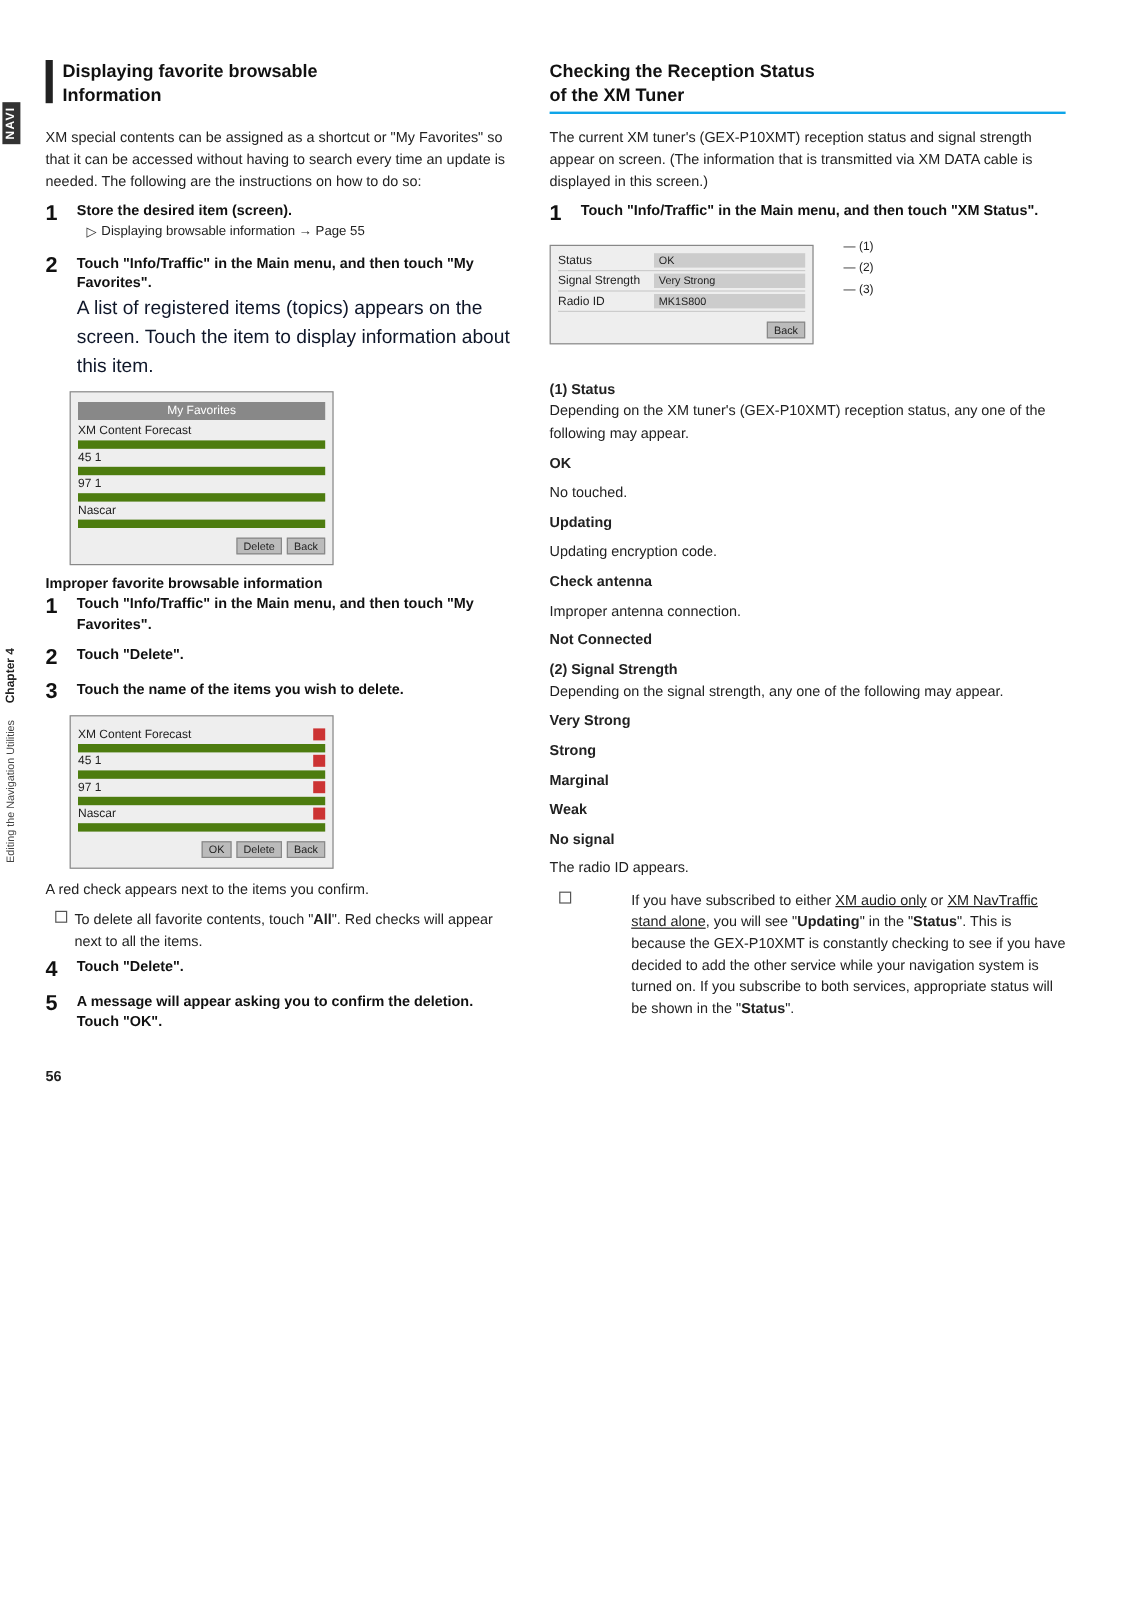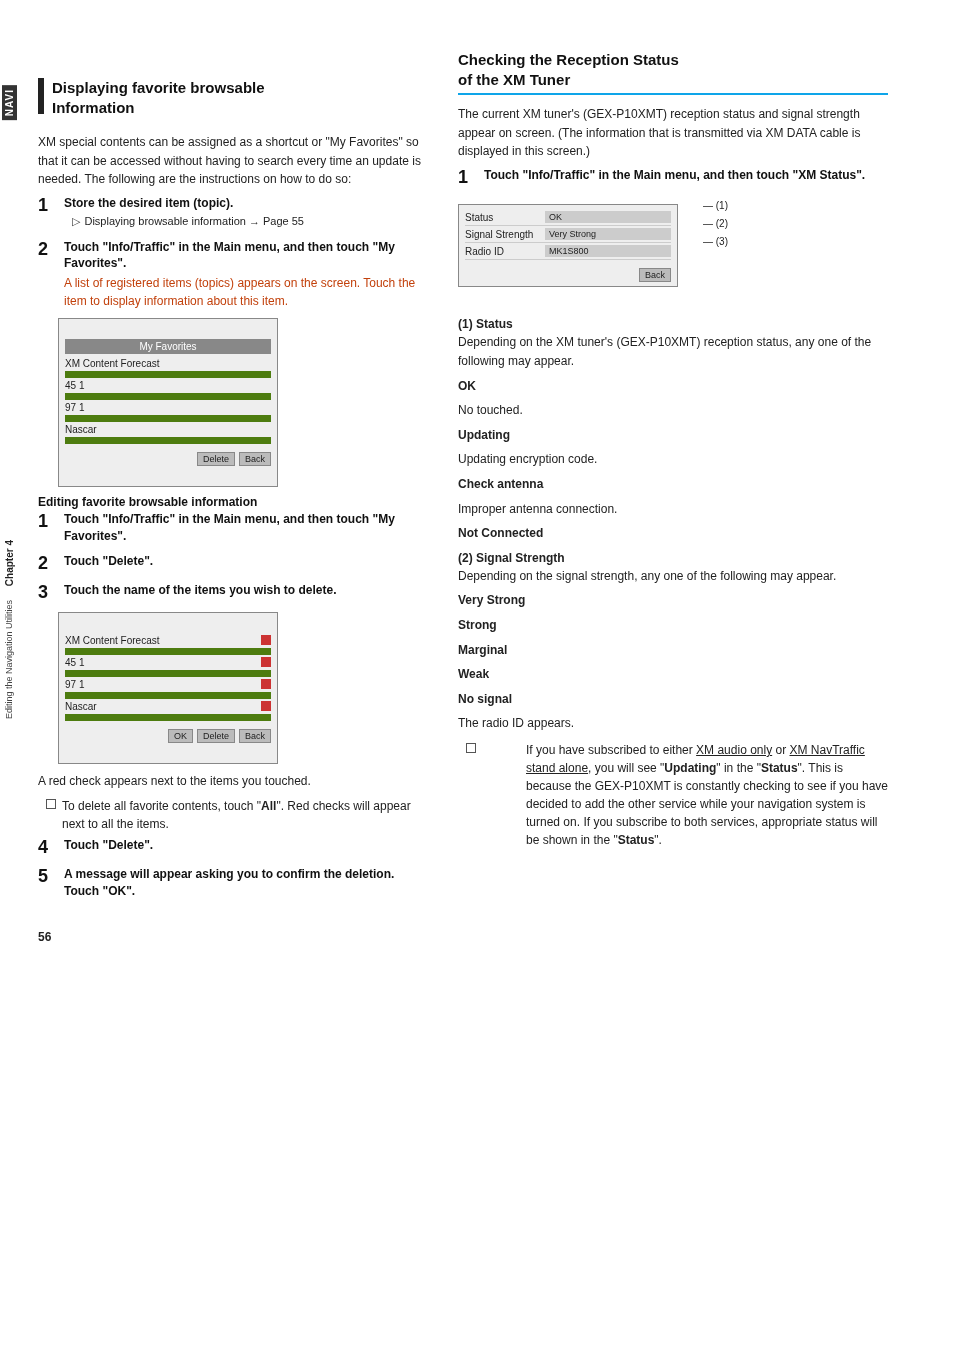--- a/index.html
+++ b/index.html
@@ -76,21 +76,20 @@
     
     .two-col {
       display: flex;
       flex-direction: row;
       gap: 30px;
     }
 
     .left-col {
       flex: 1;
       max-width: 390px;
-      margin-top: 28px;
     }
 
     .right-col {
       flex: 1;
       max-width: 430px;
     }
 
     
     .section-header {
       display: flex;
@@ -153,23 +152,23 @@
     }
 
     .step-title {
       font-size: 12px;
       font-weight: bold;
       line-height: 1.4;
       color: #111;
     }
 
     .step-desc {
-      font-size: 12px;
+      font-size: 16px;
       line-height: 1.5;
-      color: #c2410c;
+      color: #0f172a;
       margin-top: 2px;
     }
 
     
     .sub-step {
       display: flex;
       align-items: flex-start;
       margin: 3px 0 3px 8px;
     }
 
@@ -182,21 +181,21 @@
     .sub-step-text {
       font-size: 11px;
       color: #222;
     }
 
     
     .screen-mockup {
       border: 1px solid #888;
       background: #eee;
       margin: 8px 0 8px 20px;
-      padding: 20px 6px;
+      padding: 8px 6px;
       min-height: 80px;
       max-width: 220px;
       font-size: 10px;
     }
 
     .screen-row {
       display: flex;
       align-items: center;
       padding: 2px 0;
       border-bottom: 7px solid #4d7c0f;
@@ -360,21 +359,21 @@
             <span>Displaying favorite browsable</span><br>
             <span>Information</span>
           </div>
         </div>
 
         <p>XM special contents can be assigned as a shortcut or "My Favorites" so that it can be accessed without having to search every time an update is needed. The following are the instructions on how to do so:</p>
 
         <div class="step">
           <div class="step-number">1</div>
           <div class="step-content">
-            <div class="step-title">Store the desired item (topic).</div>
+            <div class="step-title">Store the desired item (screen).</div>
             <div class="sub-step">
               <span class="arrow-right">▷</span>
               <span class="sub-step-text">Displaying browsable information → Page 55</span>
             </div>
           </div>
         </div>
 
         <div class="step">
           <div class="step-number">2</div>
           <div class="step-content">
@@ -388,21 +387,21 @@
           <div class="screen-row">XM Content Forecast</div>
           <div class="screen-row">45 1</div>
           <div class="screen-row">97 1</div>
           <div class="screen-row">Nascar</div>
           <div class="screen-buttons-row">
             <span class="screen-button">Delete</span>
             <span class="screen-button">Back</span>
           </div>
         </div>
 
-        <div class="sub-heading">Editing favorite browsable information</div>
+        <div class="sub-heading">Improper favorite browsable information</div>
 
         <div class="step">
           <div class="step-number">1</div>
           <div class="step-content">
             <div class="step-title">Touch "Info/Traffic" in the Main menu, and then touch "My Favorites".</div>
           </div>
         </div>
 
         <div class="step">
           <div class="step-number">2</div>
@@ -435,21 +434,21 @@
             <span>Nascar</span>
               <span class="screen-row-icon"></span>
           </div>
           <div class="screen-buttons-row">
             <span class="screen-button">OK</span>
             <span class="screen-button">Delete</span>
             <span class="screen-button">Back</span>
           </div>
         </div>
 
-        <p>A red check appears next to the items you touched.</p>
+        <p>A red check appears next to the items you confirm.</p>
 
         <div class="check-item">
           <div class="check-box"></div>
           <span class="check-text">To delete all favorite contents, touch "<span class="bold-inline">All</span>". Red checks will appear next to all the items.</span>
         </div>
 
         <div class="step">
           <div class="step-number">4</div>
           <div class="step-content">
             <div class="step-title">Touch "Delete".</div>

